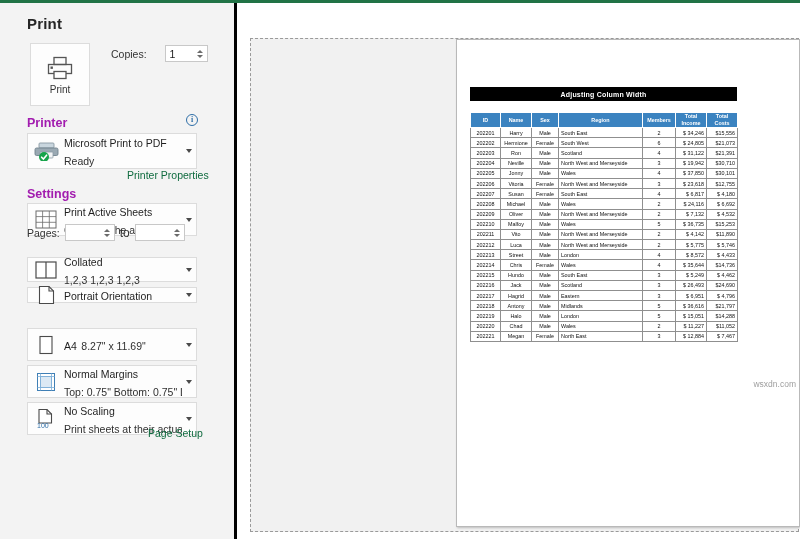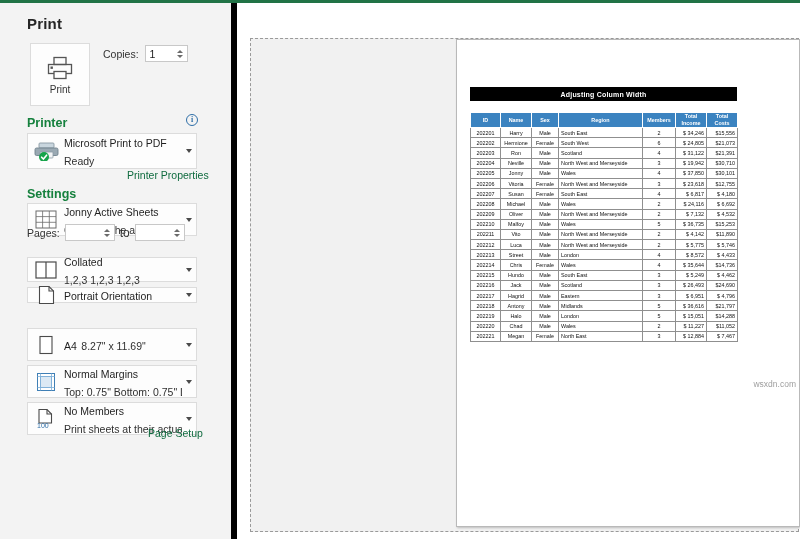--- a/index.html
+++ b/index.html
@@ -14,21 +14,21 @@
   .top-accent {
     position: absolute; left: 0; top: 0; width: 800px; height: 3px;
     background: #217346;
   }
 
   
   .backstage {
     position: absolute; left: 0; top: 3px;
     width: 237px; height: 536px;
     background: #f3f3f3;
-    border-right: 6px solid #000000;
+    border-right: 3px solid #000000;
   }
   .page-title {
     position: absolute; left: 27px; top: 12px;
     font-size: 15px; font-weight: bold; color: #262626;
     letter-spacing: 0.2px;
   }
 
   
   .print-btn {
     position: absolute; left: 30px; top: 40px;
@@ -36,22 +36,22 @@
     background: #fdfdfd;
     border: 1px solid #dcdcdc;
     cursor: pointer;
     display: flex; flex-direction: column;
     align-items: center; justify-content: center;
     gap: 3px;
   }
   .print-btn .label { font-size: 10px; color: #333; }
 
   .copies-row {
-    position: absolute; left: 103px; top: 42px;
-    display: flex; align-items: center; gap: 6px;
+    position: absolute; left: 111px; top: 42px;
+    display: flex; align-items: center; gap: 18px;
   }
   .copies-label { font-size: 10.5px; color: #333; }
   .spin {
     position: relative;
     width: 43px; height: 17px;
     background: #fff; border: 1px solid #c8c8c8;
     display: flex; align-items: center;
   }
   .spin input {
     border: none; outline: none; width: 29px; height: 15px;
@@ -70,21 +70,21 @@
     border-left: 3px solid transparent;
     border-right: 3px solid transparent;
     cursor: pointer;
   }
   .spin .arrows .up { border-bottom: 3px solid #6b6b6b; }
   .spin .arrows .dn { border-top: 3px solid #6b6b6b; }
 
   
   .sec-head {
     position: absolute; left: 27px;
-    font-size: 12.5px; font-weight: bold; color: #15803d;
+    font-size: 12.5px; font-weight: bold; color: #a21caf;
   }
   .sec-printer { top: 113px; }
   .sec-settings { top: 184px; }
 
   .info-icon {
     position: absolute; left: 186px; top: 111px;
     width: 12px; height: 12px; border-radius: 50%;
     border: 1px solid #2f6fa8; color: #2f6fa8;
     font-size: 8px; line-height: 10px; text-align: center;
     font-family: "Liberation Serif", serif; font-weight: bold;
@@ -271,21 +271,21 @@
     <span class="icon-box">
       <svg width="22" height="19" viewBox="0 0 22 19">
         <rect x="1" y="1" width="20" height="17" fill="#fff" stroke="#6b6b6b" stroke-width="1"></rect>
         <line x1="1" y1="6.6" x2="21" y2="6.6" stroke="#6b6b6b" stroke-width="0.8"></line>
         <line x1="1" y1="12.3" x2="21" y2="12.3" stroke="#6b6b6b" stroke-width="0.8"></line>
         <line x1="7.6" y1="1" x2="7.6" y2="18" stroke="#6b6b6b" stroke-width="0.8"></line>
         <line x1="14.3" y1="1" x2="14.3" y2="18" stroke="#6b6b6b" stroke-width="0.8"></line>
       </svg>
     </span>
     <span class="txt">
-      <span class="t1">Jonny Active Sheets</span>
+      <span class="t1">Print Active Sheets</span>
       <span class="t2">Only print the active sheets</span>
     </span>
     <span class="caret">
         <i></i>
       </span>
   </div>
 
   <div class="pages-row">
     <span class="pl">Pages:</span>
     <span class="spin">
@@ -373,21 +373,21 @@
 
   <div class="combo c-scaling">
     <span class="icon-box">
       <svg width="20" height="21" viewBox="0 0 20 21">
         <path d="M3 1.5 H11 L15.5 6 V15 H3 Z" fill="#fff" stroke="#4a4a4a" stroke-width="1.1"></path>
         <path d="M11 1.5 V6 H15.5" fill="none" stroke="#4a4a4a" stroke-width="1.1"></path>
         <text x="1" y="20" font-family="Liberation Sans, sans-serif" font-size="7" fill="#2f6fa8">100</text>
       </svg>
     </span>
     <span class="txt">
-      <span class="t1">No Members</span>
+      <span class="t1">No Scaling</span>
       <span class="t2">Print sheets at their actual size</span>
     </span>
     <span class="caret">
         <i></i>
       </span>
   </div>
 
   <div class="link link-pagesetup">Page Setup</div>
 </div>
 

